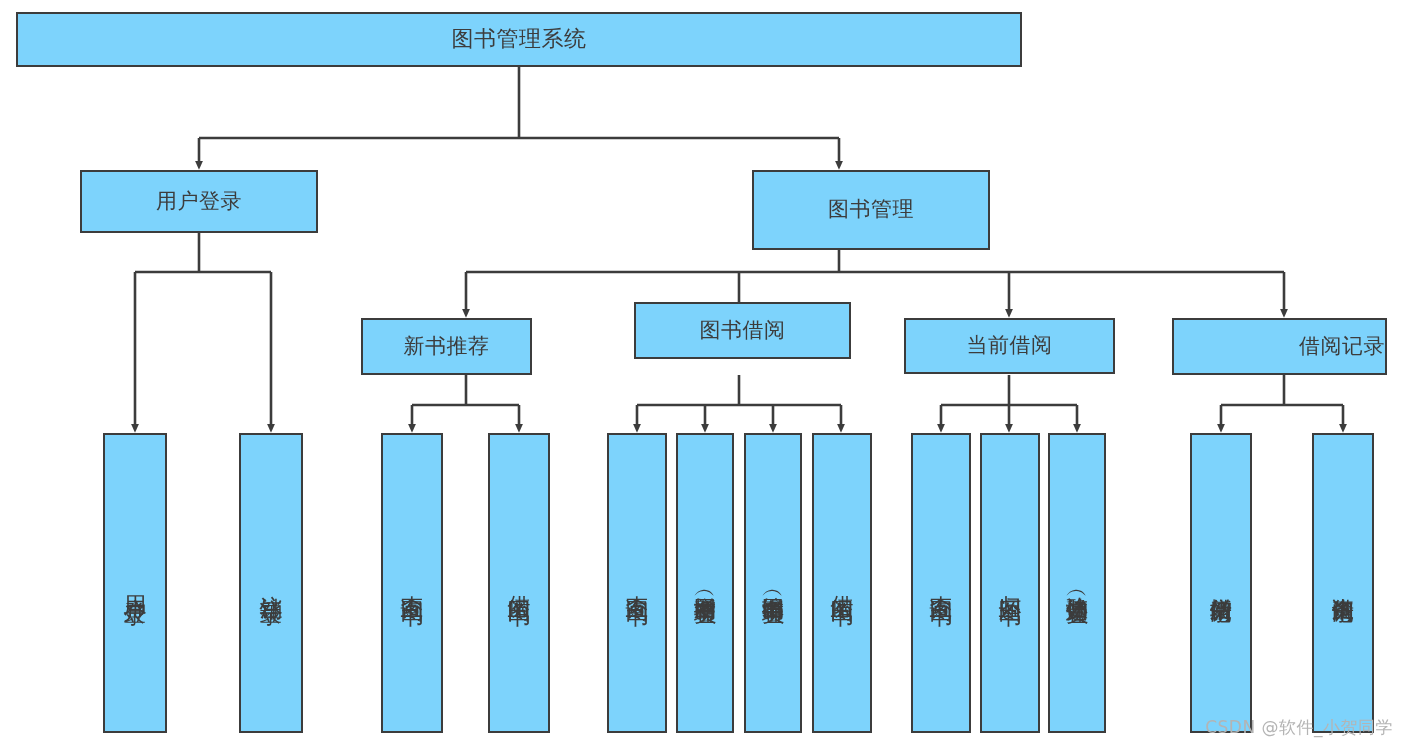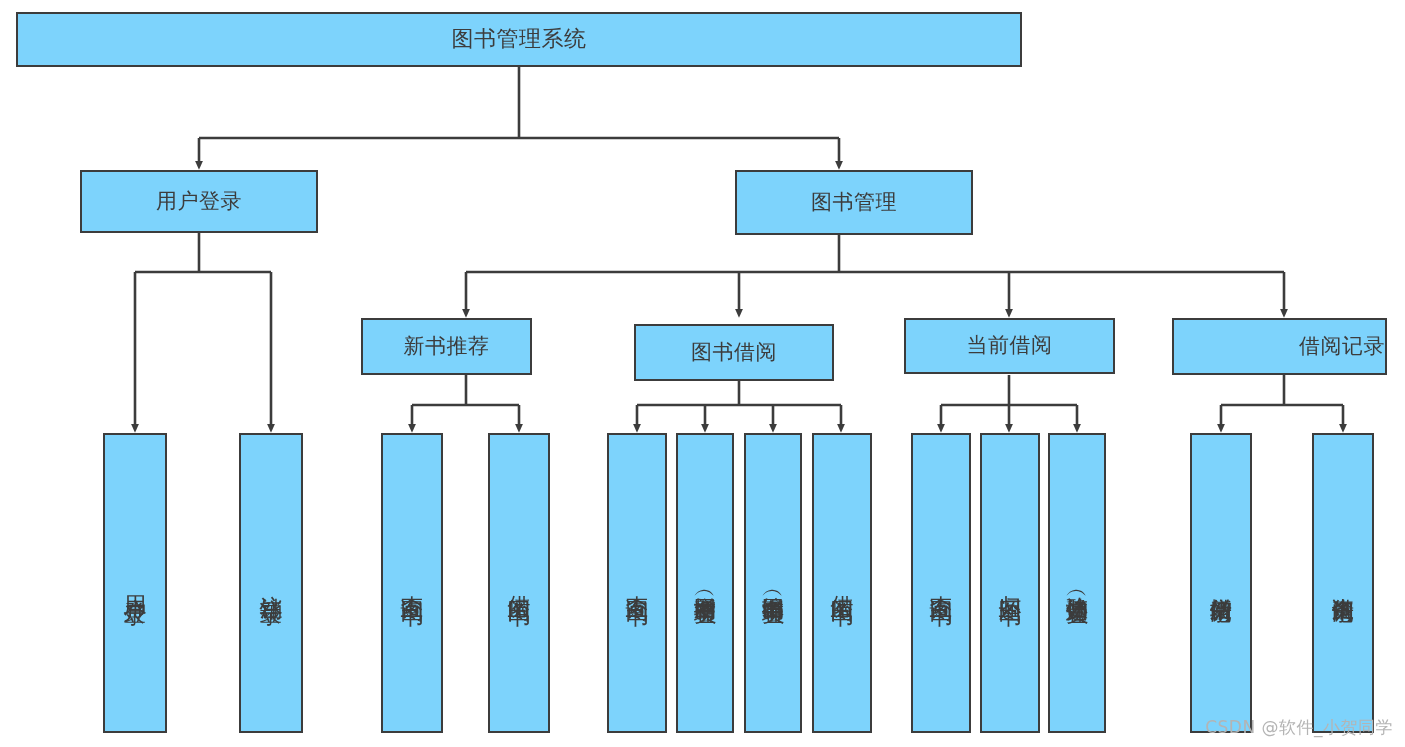--- a/index.html
+++ b/index.html
@@ -113,28 +113,28 @@
     </g>
   </svg>
 
   <div class="node horiz root" style="left:16px;top:12px;width:1006px;height:55px;">
     <span class="label">图书管理系统</span>
   </div>
 
   <div class="node horiz" style="left:80px;top:170px;width:238px;height:63px;">
     <span class="label">用户登录</span>
   </div>
-  <div class="node horiz" style="left:735px;top:170px;width:238px;height:65px;">
+  <div class="node horiz" style="left:752px;top:170px;width:238px;height:80px;">
     <span class="label">图书管理</span>
   </div>
 
   <div class="node horiz" style="left:361px;top:318px;width:171px;height:57px;">
     <span class="label">新书推荐</span>
   </div>
-  <div class="node horiz" style="left:634px;top:324px;width:200px;height:57px;">
+  <div class="node horiz" style="left:634px;top:302px;width:217px;height:57px;">
     <span class="label">图书借阅</span>
   </div>
   <div class="node horiz" style="left:904px;top:318px;width:211px;height:56px;align-items:center;">
     <span class="label">当前借阅</span>
   </div>
   <div class="node horiz" style="left:1172px;top:318px;width:215px;height:57px;justify-content:flex-end;">
     <span class="label">借阅记录</span>
   </div>
 
   <div class="node vert" style="left:103px;top:433px;width:64px;height:300px;">

